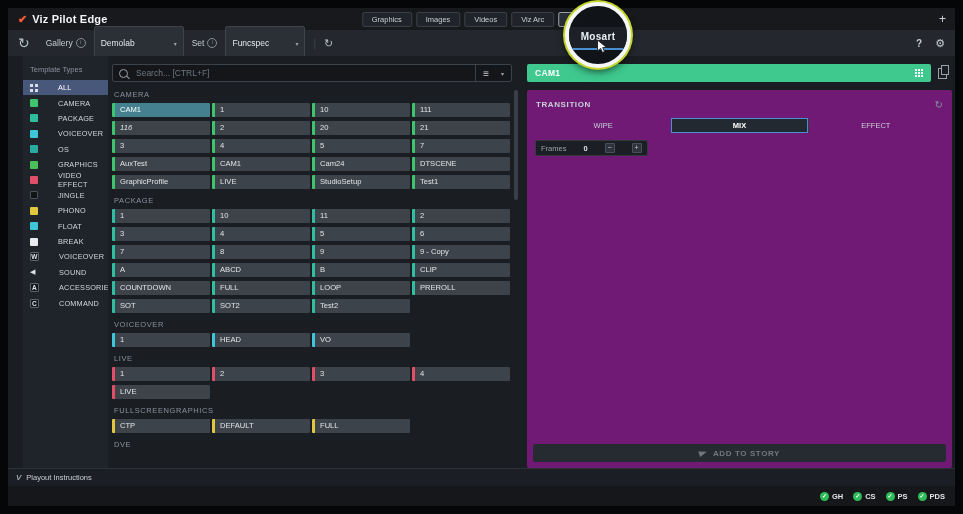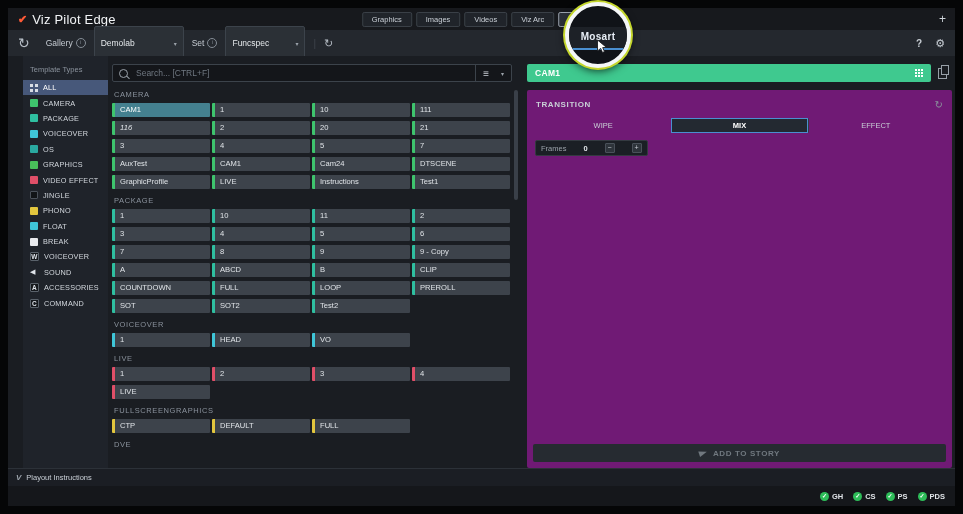--- a/index.html
+++ b/index.html
@@ -4,21 +4,21 @@
 <style>
   html,body{margin:0;padding:0;}
   body{width:963px;height:514px;background:#050607;position:relative;overflow:hidden;
        font-family:"Liberation Sans", sans-serif;-webkit-font-smoothing:antialiased;}
   .app{position:absolute;left:8px;top:8px;width:947px;height:498px;background:#1a1d22;}
 
   
   .topbar{position:absolute;left:0;top:0;right:0;height:22px;background:#17191d;}
   .brand{position:absolute;left:10px;top:0;height:22px;display:flex;align-items:center;gap:5px;}
   .logo{color:#ff5a36;font-size:11px;font-weight:bold;line-height:1;}
-  .brand-title{font-size:13px;font-weight:normal;color:#f2f4f6;letter-spacing:.2px;}
+  .brand-title{font-size:11px;font-weight:bold;color:#f2f4f6;letter-spacing:.2px;}
   .tabs{position:absolute;left:50%;top:0;height:22px;transform:translateX(-50%);display:flex;align-items:center;gap:4px;}
   .tab{border:1px solid #3a4047;background:#20242a;color:#c9cfd6;font-size:7.5px;padding:2px 9px;border-radius:2px;white-space:nowrap;}
   .tab.active{border-color:#9aa3ad;background:#2b3038;color:#fff;}
   .plus{position:absolute;right:9px;top:0;height:22px;display:flex;align-items:center;color:#cfd4da;font-size:12px;}
 
   
   .toolbar{position:absolute;left:0;top:22px;right:0;height:26px;background:#24282e;display:flex;align-items:center;padding:0 10px;gap:8px;box-sizing:border-box;}
   .app-icon{font-size:14px;color:#b7bec6;margin-right:8px;}
   .tb-label{font-size:8.5px;color:#c6ccd3;display:flex;align-items:center;gap:3px;}
   .info-badge{width:8px;height:8px;border:1px solid #848c95;border-radius:50%;font-size:5.5px;color:#848c95;display:inline-flex;align-items:center;justify-content:center;line-height:1;}
@@ -28,21 +28,21 @@
   .tb-divider{color:#3f454d;font-size:10px;}
   .tb-refresh{font-size:11px;color:#b7bec6;}
   .tb-right{margin-left:auto;display:flex;gap:13px;align-items:center;}
   .help{font-size:10px;font-weight:bold;color:#c6ccd3;}
   .gear{font-size:11px;color:#c6ccd3;}
 
   
   .sidebar{position:absolute;left:15px;top:48px;width:97px;bottom:38px;background:#1f232a;padding-top:4px;box-sizing:border-box;}
   .sb-header{display:flex;justify-content:space-between;align-items:center;padding:4px 7px 6px;font-size:7.5px;color:#8a929c;}
   .sb-collapse{font-size:9px;color:#aab1b9;}
-  .side-item{display:flex;align-items:center;gap:5px;height:15.4px;padding:0 7px;font-size:7.3px;color:#d2d7dd;letter-spacing:.2px;cursor:default;}
+  .side-item{display:flex;align-items:center;gap:20px;height:15.4px;padding:0 7px;font-size:7.3px;color:#d2d7dd;letter-spacing:.2px;cursor:default;}
   .side-item.sel{background:#47587a;color:#fff;}
   .icon-sq{width:8px;height:8px;border-radius:1px;flex:0 0 auto;box-sizing:border-box;}
   .icon-letter{width:9px;height:9px;display:flex;align-items:center;justify-content:center;font-size:6.5px;font-weight:bold;color:#dfe4ea;border:1px solid #5a626b;border-radius:1px;background:#14171b;flex:0 0 auto;box-sizing:border-box;}
   .icon-grid{width:8px;height:8px;position:relative;flex:0 0 auto;}
   .icon-grid::before{content:"";position:absolute;left:0;top:0;width:3px;height:3px;background:#d7dde4;
     box-shadow:5px 0 0 #d7dde4,0 5px 0 #d7dde4,5px 5px 0 #d7dde4;}
   .speaker{font-size:7px;color:#dfe4ea;width:9px;flex:0 0 auto;}
 
   
   .library{position:absolute;left:100px;top:48px;width:412px;bottom:38px;background:#1a1d22;}
@@ -238,21 +238,21 @@
           <div class="tpl-btn" style="border-left-color: rgb(62, 196, 109);">3</div>
           <div class="tpl-btn" style="border-left-color: rgb(62, 196, 109);">4</div>
           <div class="tpl-btn" style="border-left-color: rgb(62, 196, 109);">5</div>
           <div class="tpl-btn" style="border-left-color: rgb(62, 196, 109);">7</div>
           <div class="tpl-btn" style="border-left-color: rgb(62, 196, 109);">AuxTest</div>
           <div class="tpl-btn" style="border-left-color: rgb(62, 196, 109);">CAM1</div>
           <div class="tpl-btn" style="border-left-color: rgb(62, 196, 109);">Cam24</div>
           <div class="tpl-btn" style="border-left-color: rgb(62, 196, 109);">DTSCENE</div>
           <div class="tpl-btn" style="border-left-color: rgb(62, 196, 109);">GraphicProfile</div>
           <div class="tpl-btn" style="border-left-color: rgb(62, 196, 109);">LIVE</div>
-          <div class="tpl-btn" style="border-left-color: rgb(62, 196, 109);">Instructions</div>
+          <div class="tpl-btn" style="border-left-color: rgb(62, 196, 109);">StudioSetup</div>
           <div class="tpl-btn" style="border-left-color: rgb(62, 196, 109);">Test1</div>
         </div>
         <div class="section-header">PACKAGE</div>
         <div class="tpl-grid">
           <div class="tpl-btn" style="border-left-color: rgb(47, 191, 160);">1</div>
           <div class="tpl-btn" style="border-left-color: rgb(47, 191, 160);">10</div>
           <div class="tpl-btn" style="border-left-color: rgb(47, 191, 160);">11</div>
           <div class="tpl-btn" style="border-left-color: rgb(47, 191, 160);">2</div>
           <div class="tpl-btn" style="border-left-color: rgb(47, 191, 160);">3</div>
           <div class="tpl-btn" style="border-left-color: rgb(47, 191, 160);">4</div>

